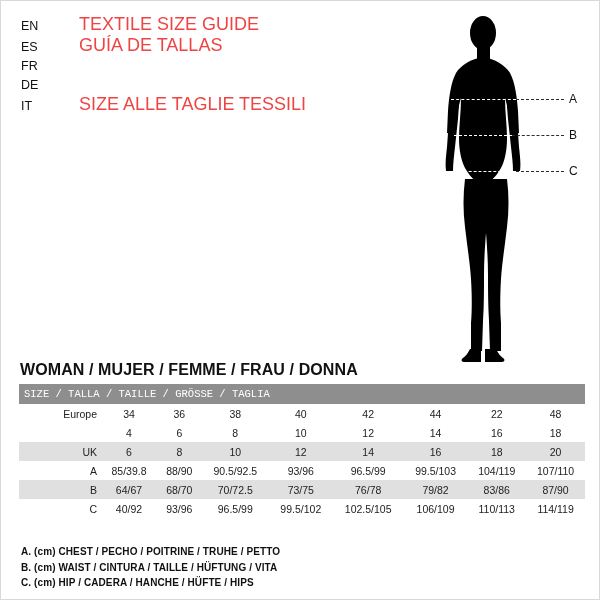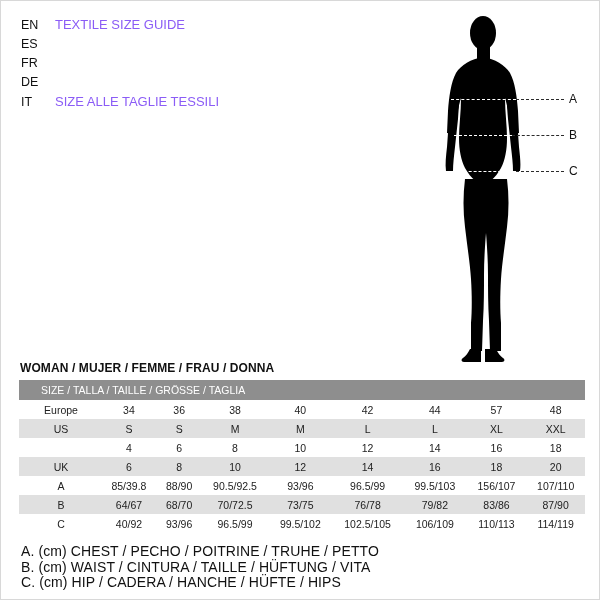--- a/index.html
+++ b/index.html
@@ -26,30 +26,31 @@
   .title-block {
     position: absolute;
     left: 20px;
     top: 14px;
     width: 330px;
   }
   .title-row {
     display: flex;
     align-items: baseline;
     line-height: 19px;
+    gap: 24px;
   }
   .title-lang {
     width: 34px;
     flex: 0 0 34px;
     font-size: 12.5px;
     color: #111;
   }
   .title-text {
-    font-size: 13px;
-    color: #8b5cf6;
+    font-size: 18px;
+    color: #ef4444;
     white-space: nowrap;
   }
 
   
   .figure-wrap {
     position: absolute;
     left: 420px;
     top: 10px;
     width: 170px;
     height: 360px;
@@ -75,21 +76,21 @@
   }
 
   
   .table-section {
     position: absolute;
     left: 18px;
     top: 360px;
     width: 566px;
   }
   .woman-head {
-    font-size: 12px;
+    font-size: 16px;
     font-weight: bold;
     color: #111;
     padding: 0 0 5px 1px;
     letter-spacing: .1px;
   }
   table.size-table {
     border-collapse: collapse;
     width: 566px;
     font-size: 10.5px;
     color: #222;
@@ -99,62 +100,64 @@
     text-align: center;
     font-weight: normal;
     height: 15px;
   }
   table.size-table tr.head-row td {
     background: #8e8e8e;
     color: #ffffff;
     text-align: left;
     font-size: 10.5px;
     font-weight: normal;
-    padding-left: 22px;
+    padding-left: 5px;
     height: 16px;
+    font-family: Liberation Mono, monospace;
   }
   table.size-table td.rowlabel {
-    text-align: center;
+    text-align: right;
     padding-left: 6px;
     width: 72px;
   }
   tr.shade td {
     background: #e0e0e0;
   }
   tr.plain td {
     background: #ffffff;
   }
 
   
   .footnotes {
     position: absolute;
     left: 20px;
     top: 543px;
     width: 500px;
   }
   .footnote {
-    font-size: 14px;
-    font-weight: normal;
+    font-size: 10px;
+    font-weight: bold;
     color: #111;
     line-height: 15.5px;
     letter-spacing: .1px;
   }
 </style>
 </head>
 <body>
 
 <div id="page">
 
   <div class="title-block">
     <div class="title-row">
       <span class="title-lang">EN</span>
       <span class="title-text">TEXTILE SIZE GUIDE</span>
     </div>
     <div class="title-row">
       <span class="title-lang">ES</span>
+      <span class="title-text">GUÍA DE TALLAS</span>
     </div>
     <div class="title-row">
       <span class="title-lang">FR</span>
     </div>
     <div class="title-row">
       <span class="title-lang">DE</span>
     </div>
     <div class="title-row">
       <span class="title-lang">IT</span>
       <span class="title-text">SIZE ALLE TAGLIE TESSILI</span>
@@ -229,33 +232,22 @@
           <td colspan="9">SIZE / TALLA / TAILLE / GRÖSSE / TAGLIA</td>
         </tr>
         <tr class="plain">
           <td class="rowlabel">Europe</td>
           <td>34</td>
           <td>36</td>
           <td>38</td>
           <td>40</td>
           <td>42</td>
           <td>44</td>
-          <td>57</td>
+          <td>22</td>
           <td>48</td>
-        </tr>
-        <tr class="shade">
-          <td class="rowlabel">US</td>
-          <td>S</td>
-          <td>S</td>
-          <td>M</td>
-          <td>M</td>
-          <td>L</td>
-          <td>L</td>
-          <td>XL</td>
-          <td>XXL</td>
         </tr>
         <tr class="plain">
           <td class="rowlabel"></td>
           <td>4</td>
           <td>6</td>
           <td>8</td>
           <td>10</td>
           <td>12</td>
           <td>14</td>
           <td>16</td>
@@ -273,21 +265,21 @@
           <td>20</td>
         </tr>
         <tr class="plain">
           <td class="rowlabel">A</td>
           <td>85/39.8</td>
           <td>88/90</td>
           <td>90.5/92.5</td>
           <td>93/96</td>
           <td>96.5/99</td>
           <td>99.5/103</td>
-          <td>156/107</td>
+          <td>104/119</td>
           <td>107/110</td>
         </tr>
         <tr class="shade">
           <td class="rowlabel">B</td>
           <td>64/67</td>
           <td>68/70</td>
           <td>70/72.5</td>
           <td>73/75</td>
           <td>76/78</td>
           <td>79/82</td>

